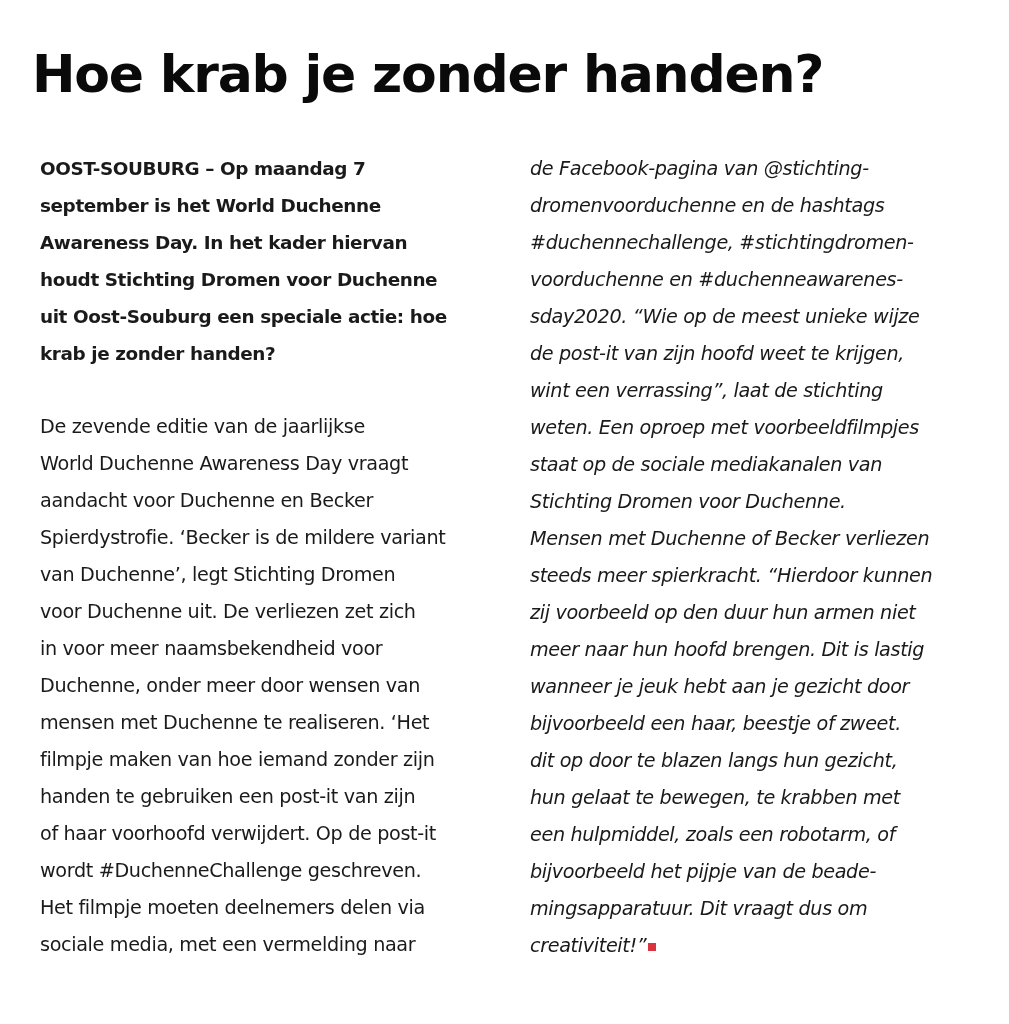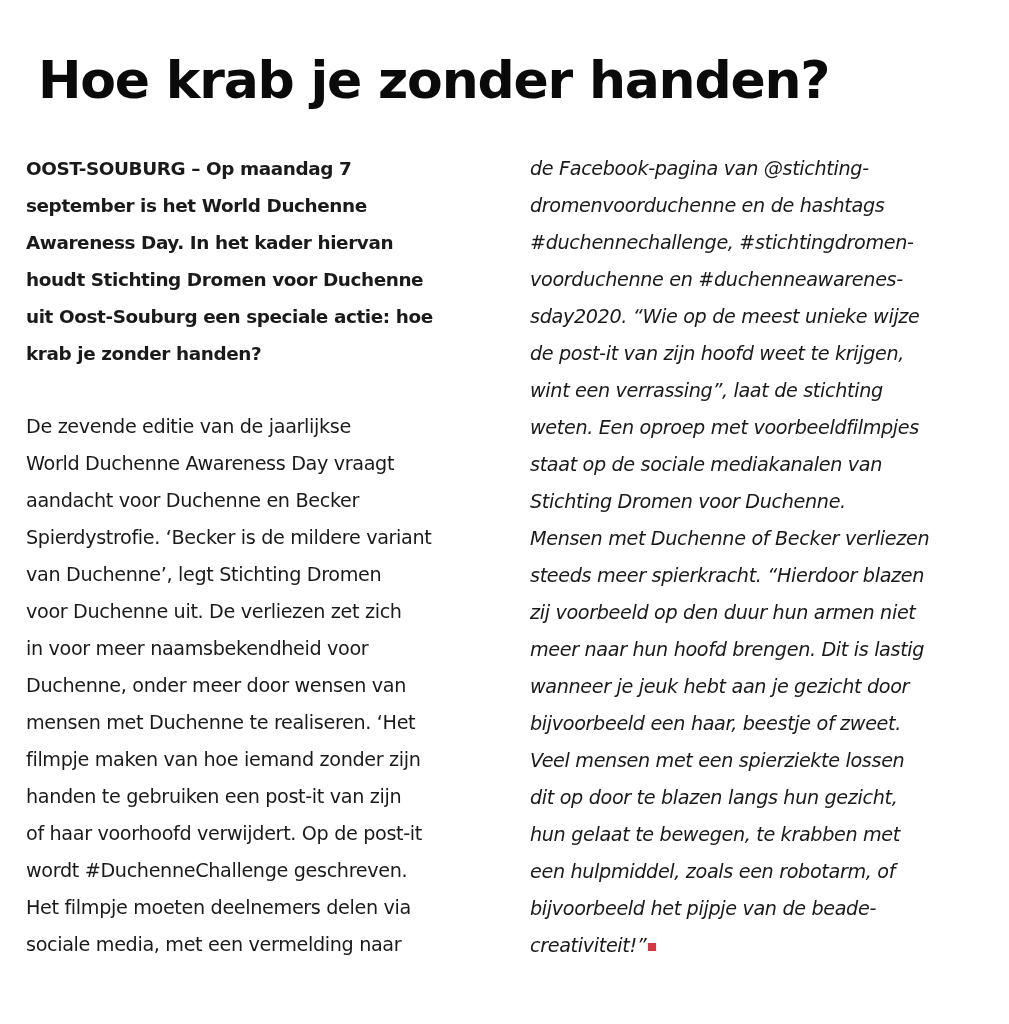--- a/index.html
+++ b/index.html
@@ -5,34 +5,34 @@
   html, body { margin: 0; padding: 0; }
   body {
     width: 1009px; height: 1024px; overflow: hidden;
     background: #ffffff;
     font-family: "DejaVu Sans", "Liberation Sans", sans-serif;
     color: #1a1a1a;
     position: relative;
   }
   .title {
     position: absolute; left: 32px; top: 36px;
-    margin: 6px;
+    margin: 0;
     font-family: "DejaVu Sans", sans-serif;
     font-weight: bold;
     font-size: 52px;
     letter-spacing: -1.2px;
     line-height: 76px;
     color: #0a0a0a;
     white-space: nowrap;
   }
   .col {
     position: absolute; top: 150px;
     width: 475px;
   }
-  .col.left { left: 26px; }
+  .col.left { left: 40px; }
   .col.right { left: 530px; font-style: italic; }
   .line {
     display: block;
     height: 37px;
     line-height: 37px;
     font-size: 19.2px;
     letter-spacing: -0.35px;
     white-space: nowrap;
   }
   .lead .line { font-weight: bold; font-size: 18.4px; letter-spacing: -0.4px; }
@@ -83,24 +83,24 @@
   <span class="line">dromenvoorduchenne en de hashtags</span>
   <span class="line">#duchennechallenge, #stichtingdromen-</span>
   <span class="line">voorduchenne en #duchenneawarenes-</span>
   <span class="line">sday2020. “Wie op de meest unieke wijze</span>
   <span class="line">de post-it van zijn hoofd weet te krijgen,</span>
   <span class="line">wint een verrassing”, laat de stichting</span>
   <span class="line">weten. Een oproep met voorbeeldfilmpjes</span>
   <span class="line">staat op de sociale mediakanalen van</span>
   <span class="line">Stichting Dromen voor Duchenne.</span>
   <span class="line">Mensen met Duchenne of Becker verliezen</span>
-  <span class="line">steeds meer spierkracht. “Hierdoor blazen</span>
+  <span class="line">steeds meer spierkracht. “Hierdoor kunnen</span>
   <span class="line">zij voorbeeld op den duur hun armen niet</span>
   <span class="line">meer naar hun hoofd brengen. Dit is lastig</span>
   <span class="line">wanneer je jeuk hebt aan je gezicht door</span>
   <span class="line">bijvoorbeeld een haar, beestje of zweet.</span>
-  <span class="line">Veel mensen met een spierziekte lossen</span>
   <span class="line">dit op door te blazen langs hun gezicht,</span>
   <span class="line">hun gelaat te bewegen, te krabben met</span>
   <span class="line">een hulpmiddel, zoals een robotarm, of</span>
   <span class="line">bijvoorbeeld het pijpje van de beade-</span>
+  <span class="line">mingsapparatuur. Dit vraagt dus om</span>
   <span class="line"><span>creativiteit!”</span><span class="end-mark" style="background: rgb(217, 52, 63);"></span></span>
 </div>
 
 </body></html>

